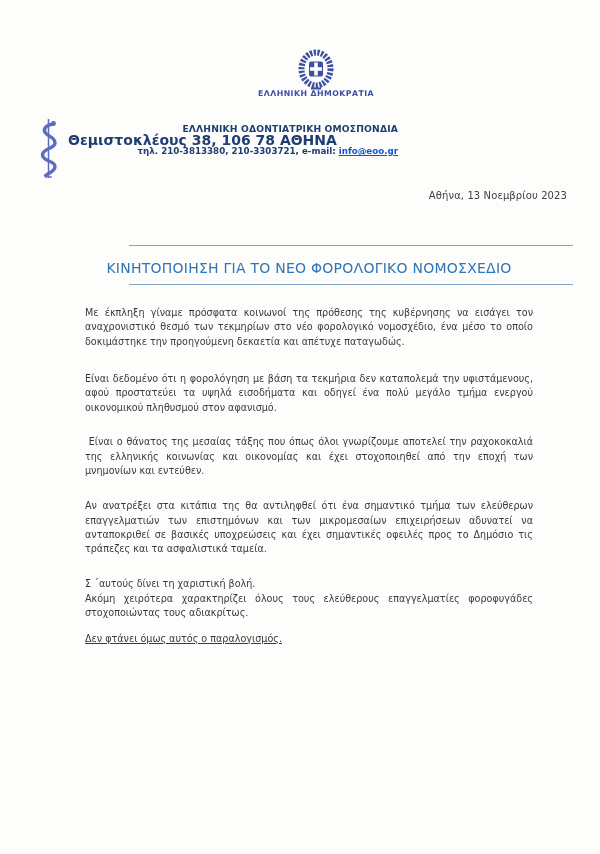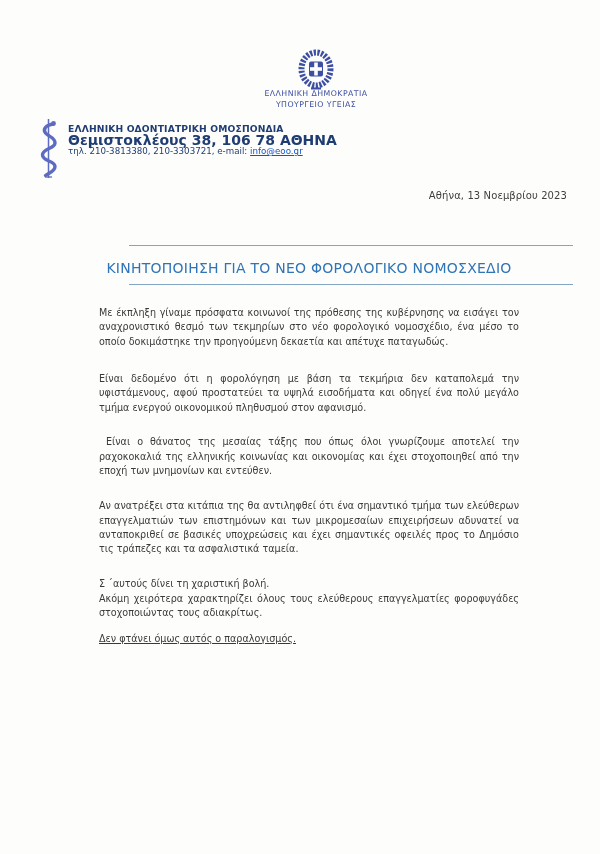--- a/index.html
+++ b/index.html
@@ -10,29 +10,29 @@
     position:relative;overflow:hidden;
     color:#3a3a3a;
   }
   .page{position:absolute;inset:0;background:#fdfdfc;}
 
   
   .emblem{position:absolute;left:294px;top:47px;width:44px;height:48px;}
   .emblem-caption{
     position:absolute;left:216px;top:89px;width:200px;
     text-align:center;color:#3d4fa3;
-    font-size:7.8px;font-weight:400;letter-spacing:0.45px;line-height:10.5px;
+    font-size:7.8px;font-weight:700;letter-spacing:0.45px;line-height:10.5px;
   }
 
   
   .caduceus{position:absolute;left:36px;top:117px;width:26px;height:64px;}
   .lh{position:absolute;left:68px;top:123px;width:330px;color:#1f3d73;}
-  .lh .org {font-size:9.2px;font-weight:bold;letter-spacing:0.15px;line-height:11.5px;}
+  .lh .org {font-size:9.2px;font-weight:bold;letter-spacing:0.15px;line-height:11.5px;text-align:right;}
   .lh .addr{font-size:14px;font-weight:bold;line-height:11.5px;}
-  .lh .tel {font-size:8.7px;font-weight:normal;line-height:11.5px;}
+  .lh .tel {font-size:8.7px;font-weight:bold;line-height:11.5px;text-align:right;}
   .lh a{color:#1155cc;text-decoration:underline;}
 
   
   .dateline{
     position:absolute;right:33px;top:190px;
     font-size:10px;color:#3f3f3f;letter-spacing:0.1px;
   }
 
   
   .rule{position:absolute;left:129px;width:444px;height:1px;background:#84a5c4;}
@@ -42,21 +42,21 @@
     position:absolute;left:85px;top:260px;width:448px;
     text-align:center;color:#2f74b6;
     font-size:14px;letter-spacing:0.25px;
   }
 
   
   .body-col{
     position:absolute;left:85px;top:306px;width:448px;
     font-size:9.6px;line-height:14.4px;color:#3a3a3a;
   }
-  .body-col p{margin:0 14px 21px;text-align:justify;}
+  .body-col p{margin:0 0 21px;text-align:justify;}
   .body-col p.bp1{margin-bottom:22.5px;}
   .body-col p.bp2{margin-bottom:20.5px;}
   .body-col p.bp3{margin-bottom:20.5px;}
   .body-col p.bp4{margin-bottom:19.5px;}
   .body-col p.bp5{margin-bottom:20.5px;}
   .body-col p.bp6{margin-bottom:3px;}
   .body-col p.bp7{margin-bottom:0;}
   .body-col p.bp8{margin-bottom:11px;}
   .body-col p.bp9{margin-bottom:0;text-decoration:underline;}
 </style>
@@ -69,21 +69,20 @@
     <svg width="44" height="48" viewBox="0 0 44 48">
       <ellipse cx="22" cy="22" rx="14.5" ry="16.5" fill="none" stroke="#3d4fa3" stroke-width="6" stroke-dasharray="2.3 1.4"></ellipse>
       <rect x="15" y="14.5" width="14" height="15" rx="2" fill="#3d4fa3"></rect>
       <rect x="20.2" y="15.5" width="3.6" height="13" fill="#fdfdfc"></rect>
       <rect x="16" y="20.2" width="12" height="3.6" fill="#fdfdfc"></rect>
       <line x1="17" y1="41.5" x2="27" y2="41.5" stroke="#3d4fa3" stroke-width="2"></line>
     </svg>
   </div>
   <div class="emblem-caption">
     <div>ΕΛΛΗΝΙΚΗ ΔΗΜΟΚΡΑΤΙΑ</div>
-    <div>ΥΠΟΥΡΓΕΙΟ ΥΓΕΙΑΣ</div>
   </div>
 
   <div class="caduceus">
     <svg width="26" height="64" viewBox="0 0 26 64">
       <line x1="12.5" y1="2" x2="12.5" y2="61" stroke="#5d6cc0" stroke-width="1.5"></line>
       <line x1="9" y1="60" x2="16" y2="60" stroke="#5d6cc0" stroke-width="1.3"></line>
       <path d="M17.5 7 C 10 8, 6.5 12, 9.5 16 C 12.5 20, 19 20, 19 26
                C 19 32, 6.5 31, 6.5 38 C 6.5 44.5, 19 43.5, 19 49.5
                C 19 54.5, 12.5 56, 9.5 58.5" fill="none" stroke="#5d6cc0" stroke-width="3.4" stroke-linecap="round"></path>
       <circle cx="17.5" cy="6.5" r="2.4" fill="#5d6cc0"></circle>

